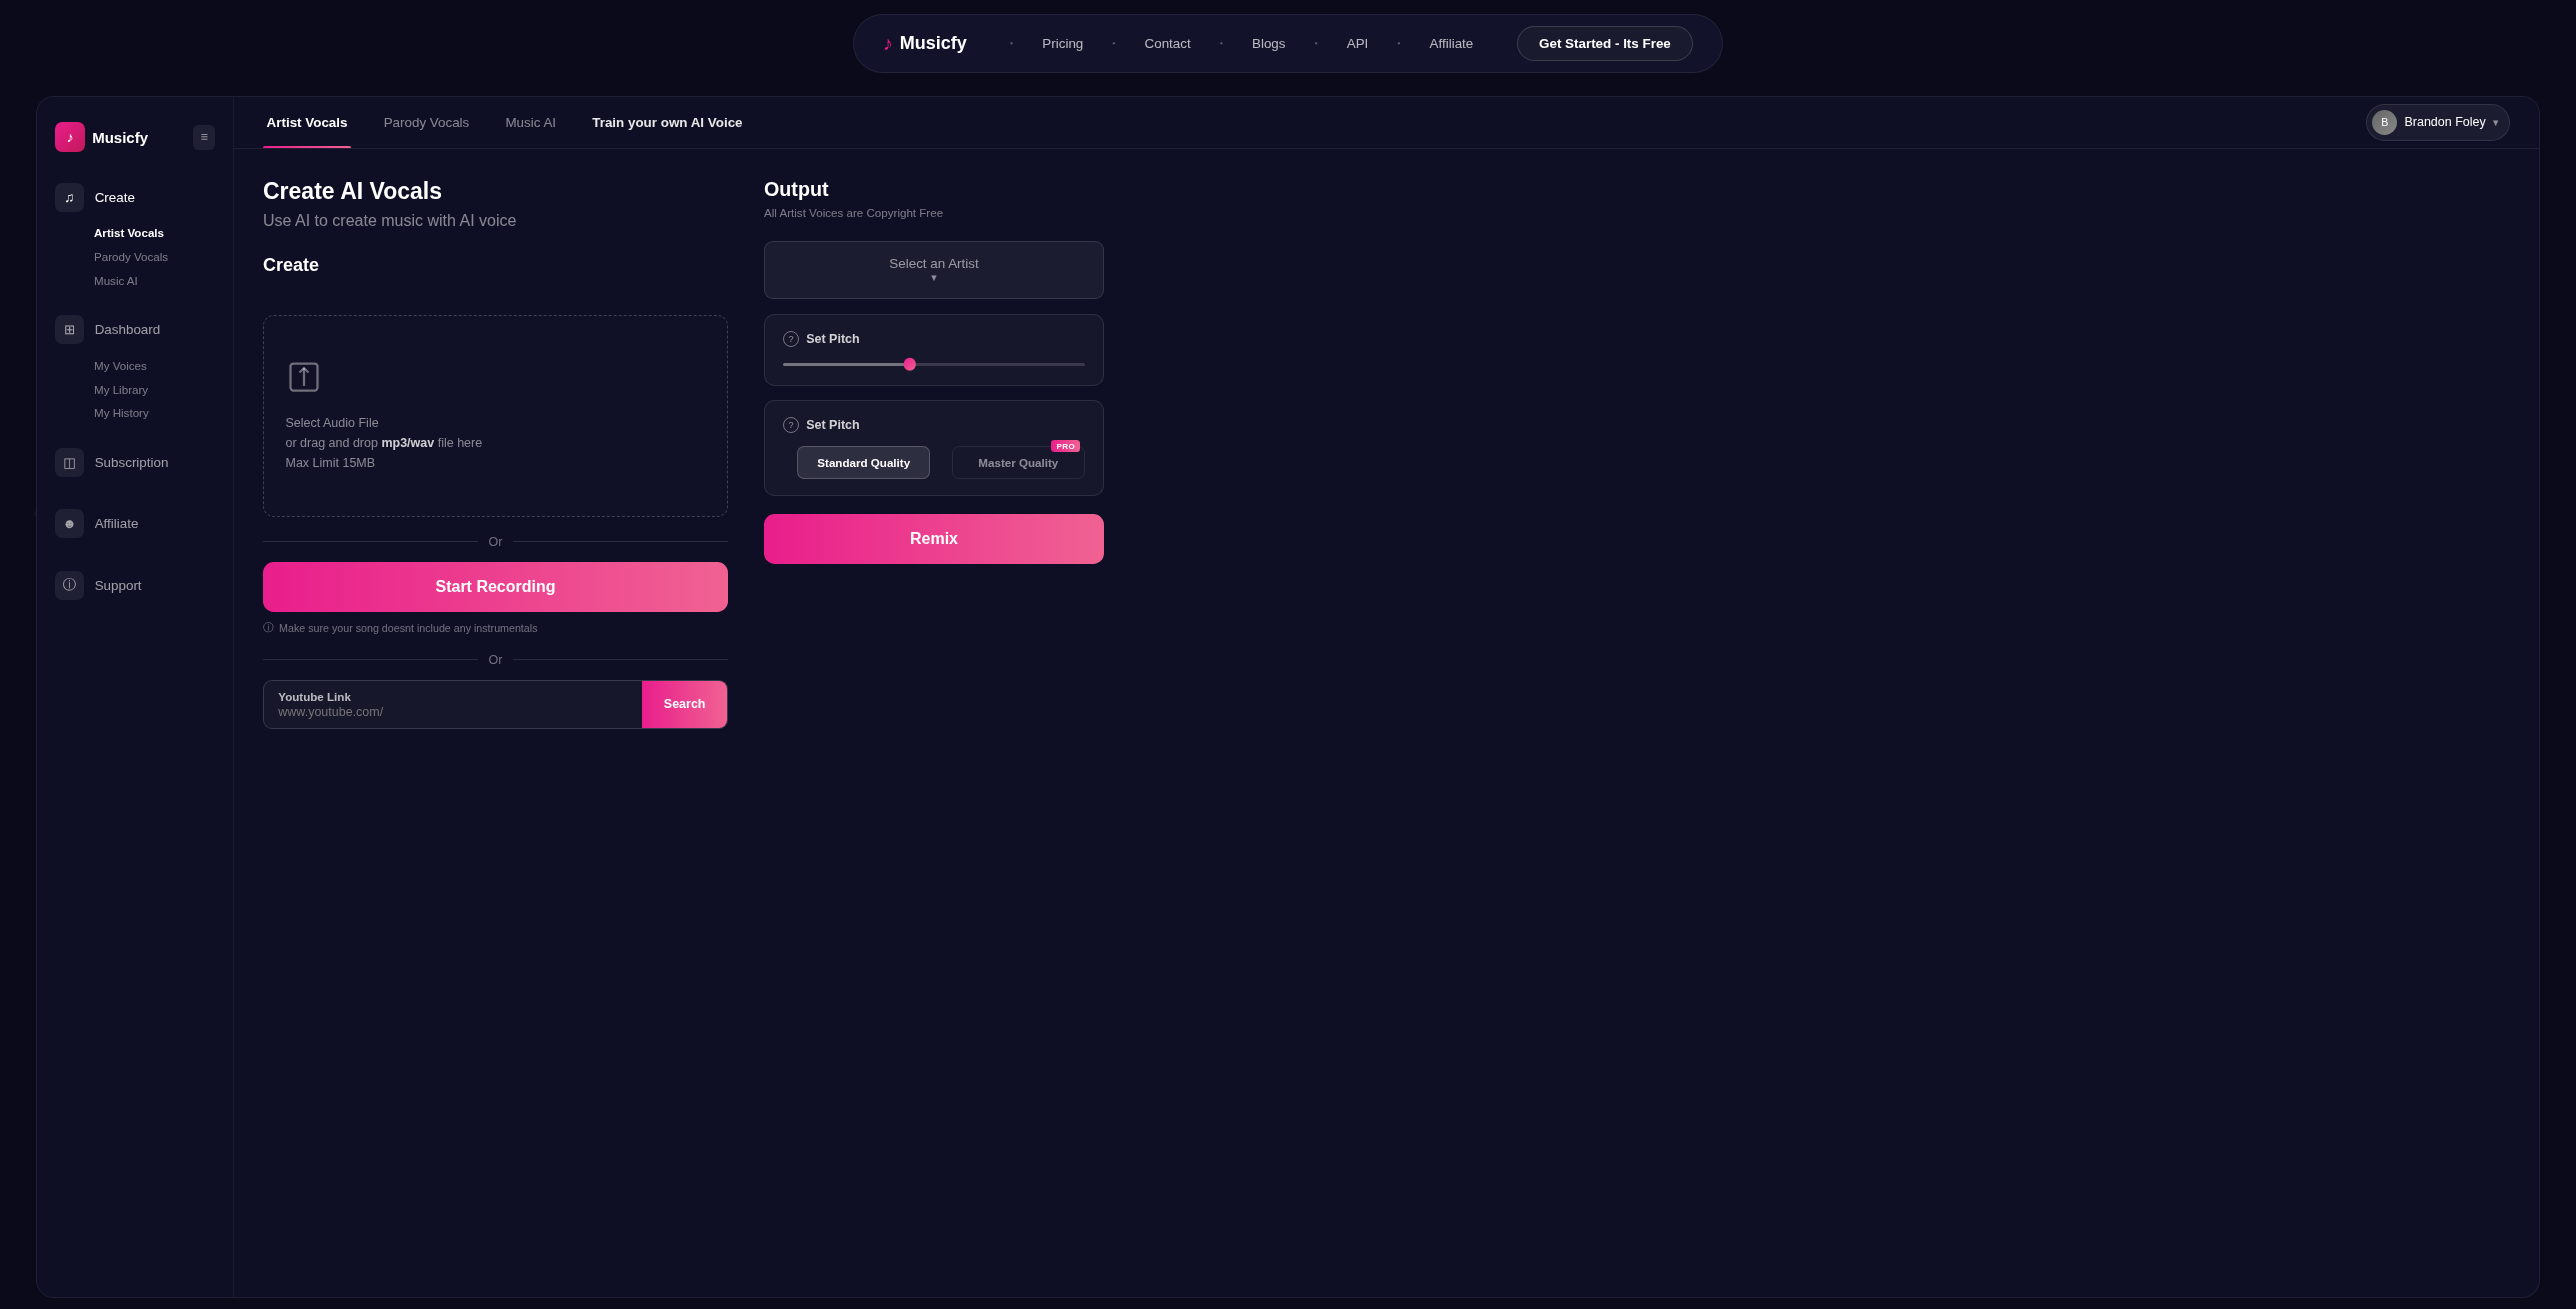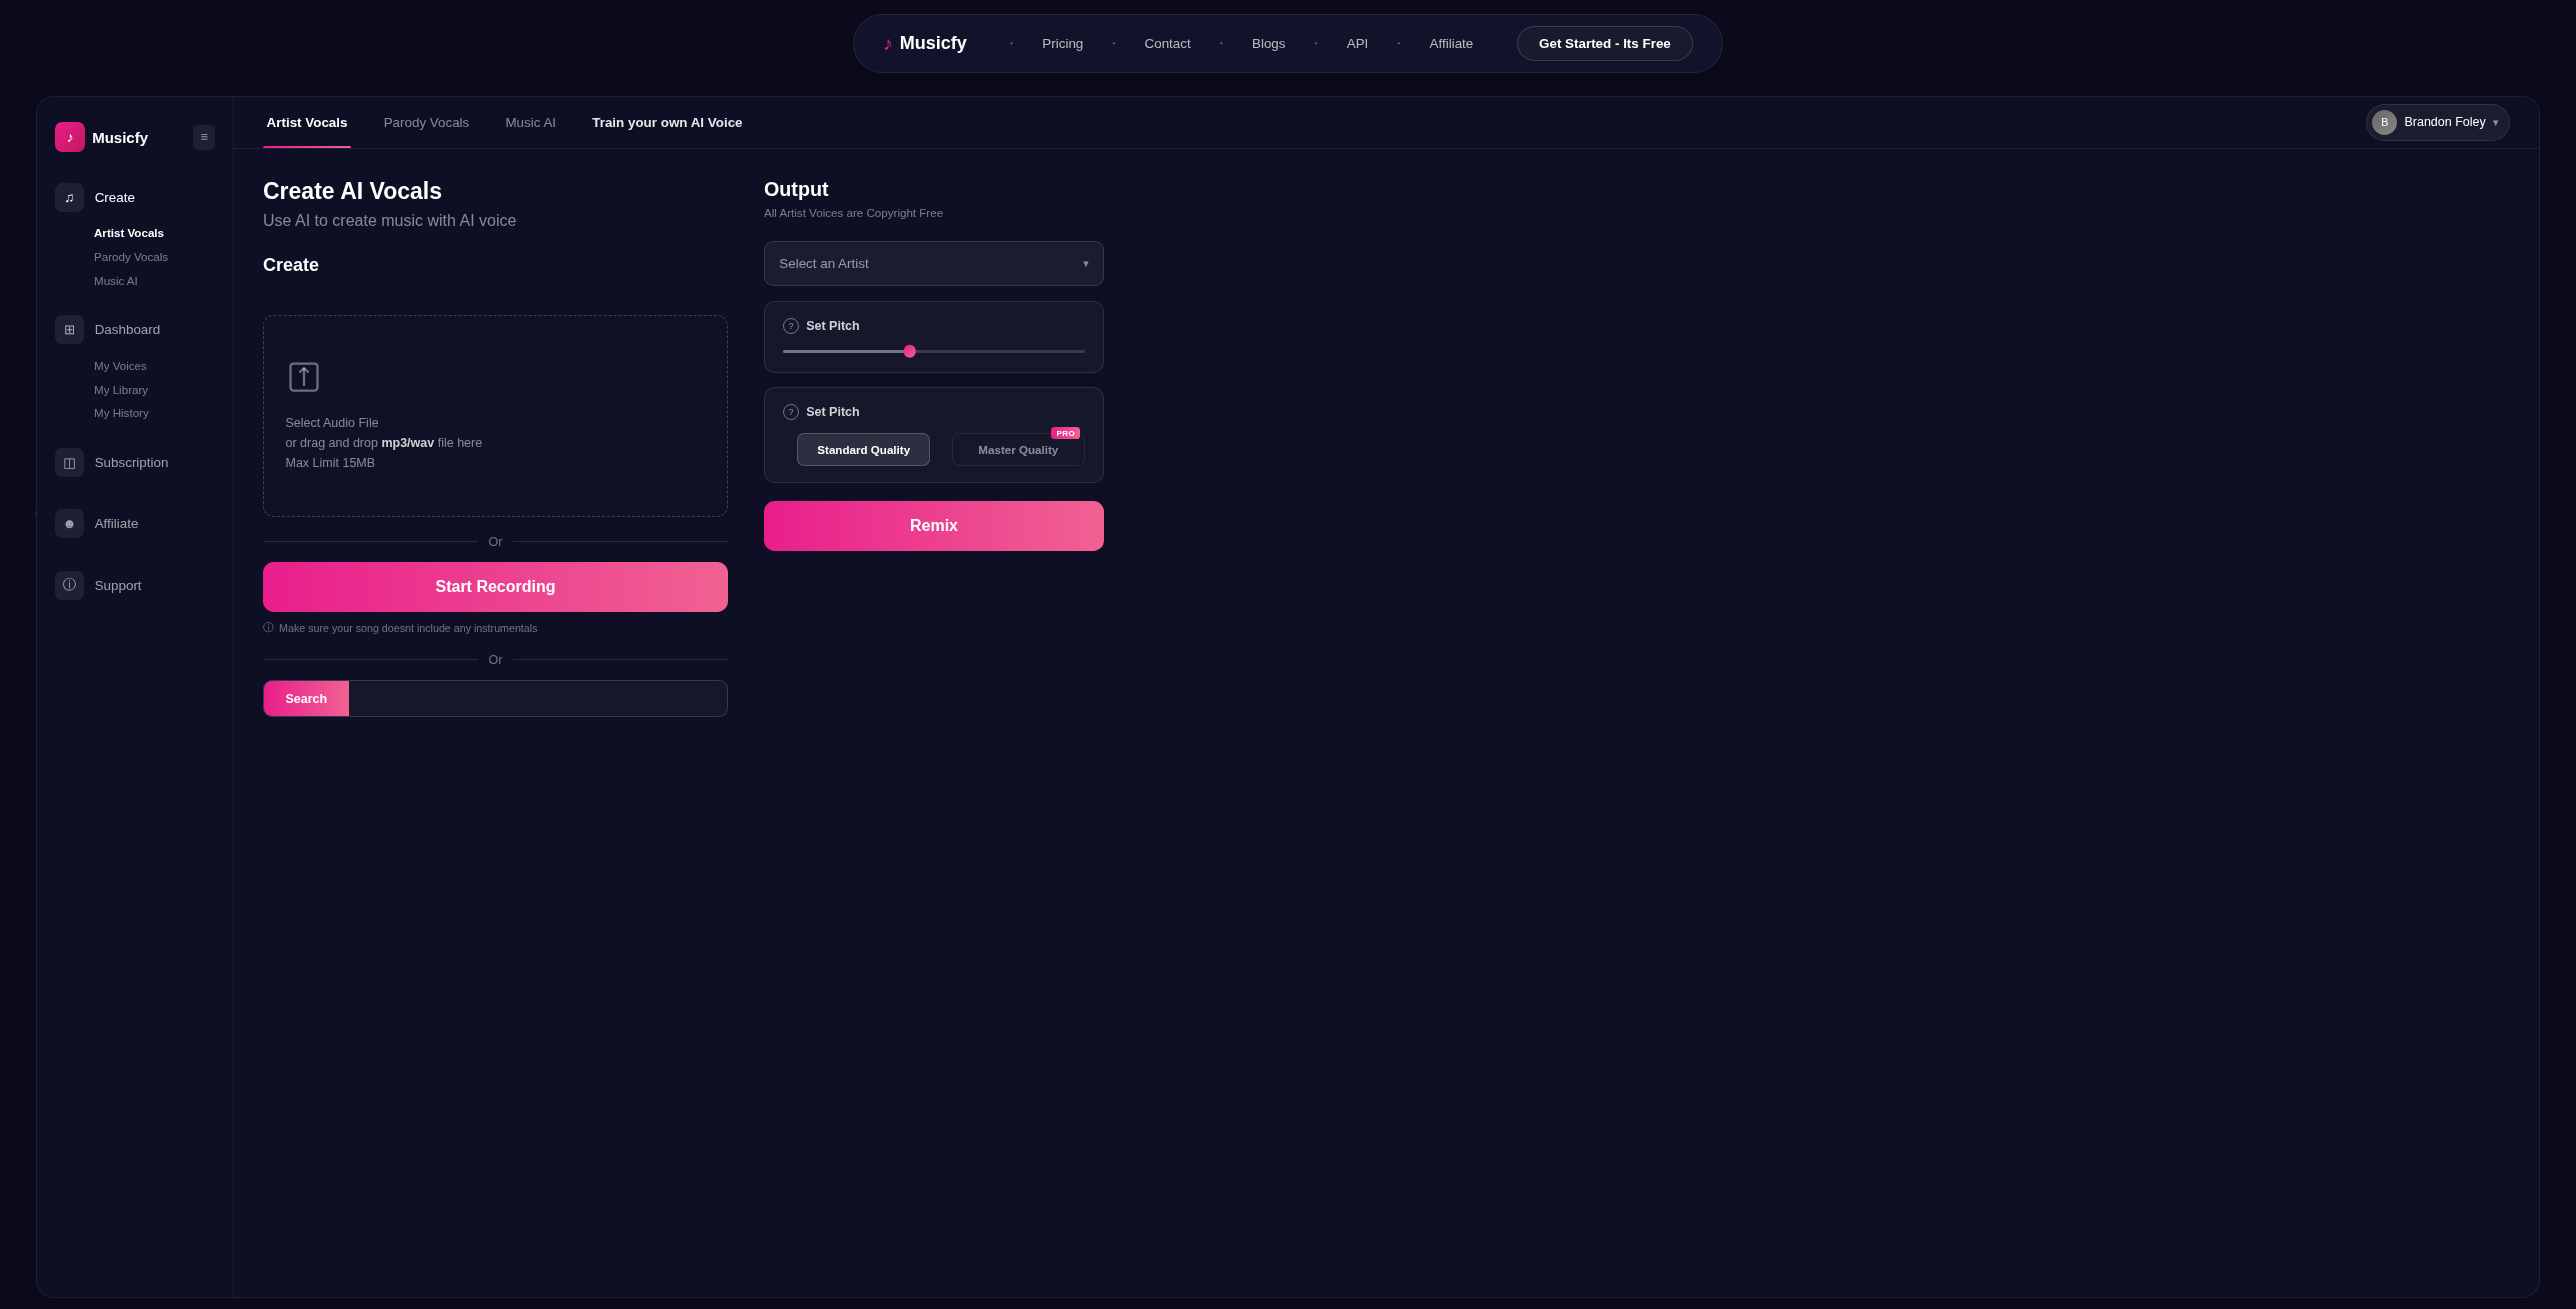--- a/index.html
+++ b/index.html
@@ -438,20 +438,21 @@
       border: 0.9px solid rgba(255,255,255,0.12);
       border-radius: 9px;
       padding: 14.3px 14.3px;
       color: rgba(255,255,255,0.6);
       font-size: 13.4px;
       display: flex;
       align-items: center;
       justify-content: space-between;
       cursor: pointer;
       margin-bottom: 14.3px;
+      flex-direction: column;
     }
 
     .artist-select-text { color: rgba(255,255,255,0.55); }
     .artist-select-arrow { color: rgba(255,255,255,0.5); font-size: 10.7px; }
 
     
     .pitch-card {
       background: rgba(255,255,255,0.04);
       border: 0.9px solid rgba(255,255,255,0.1);
       border-radius: 10.7px;
@@ -737,20 +738,24 @@
         
         <div class="or-divider">
           <div class="or-line"></div>
           <span>Or</span>
           <div class="or-line"></div>
         </div>
 
         
         <div class="youtube-section">
           <div class="youtube-input-row">
+            <div style="padding: 9px 14.3px; display:flex; flex-direction:column; gap:1.8px; flex:1;">
+              <span class="input-link-label">Youtube Link</span>
+              <input class="youtube-input" style="padding: 0px;" type="text" placeholder="www.youtube.com/">
+            </div>
             <button class="search-btn">Search</button>
           </div>
         </div>
       </div>
 
       <div class="right-panel">
         <h2 class="output-title">Output</h2>
         <p class="output-subtitle">All Artist Voices are Copyright Free</p>
 
         

